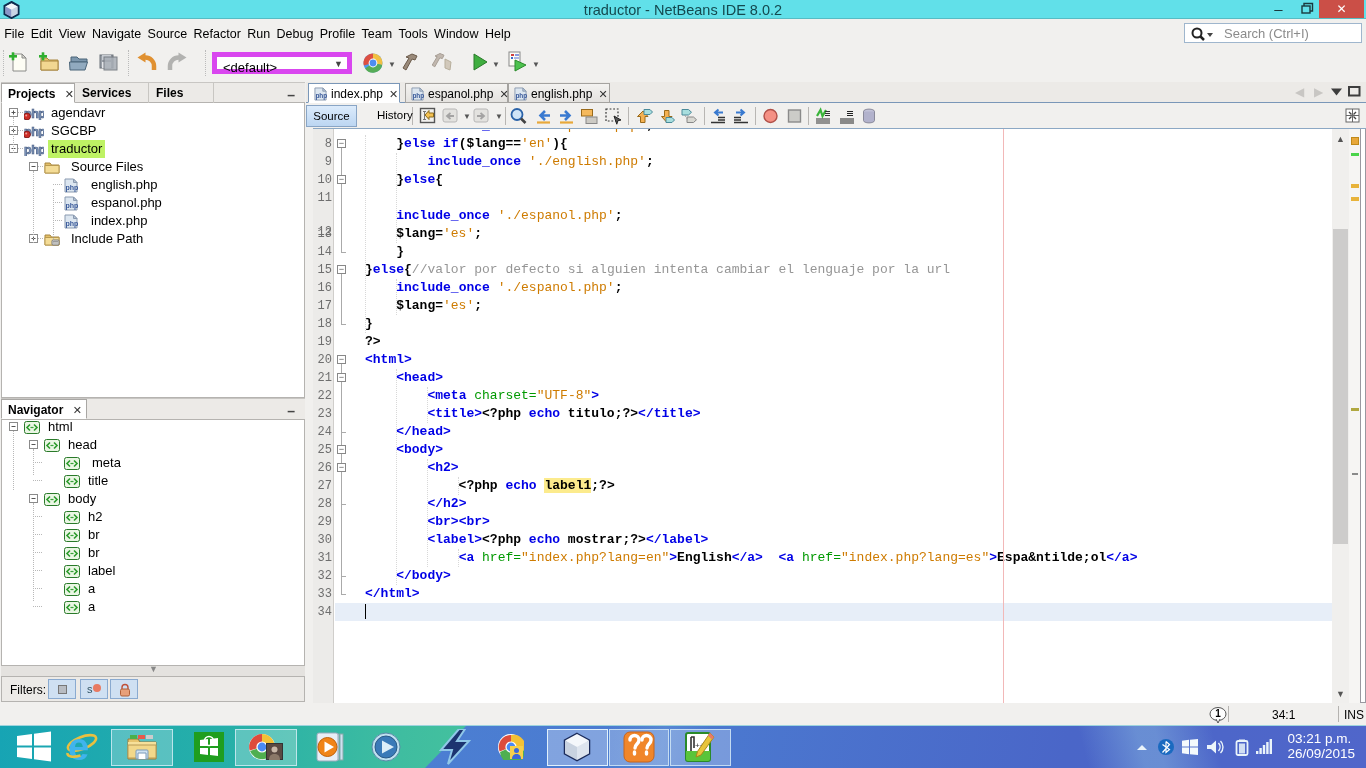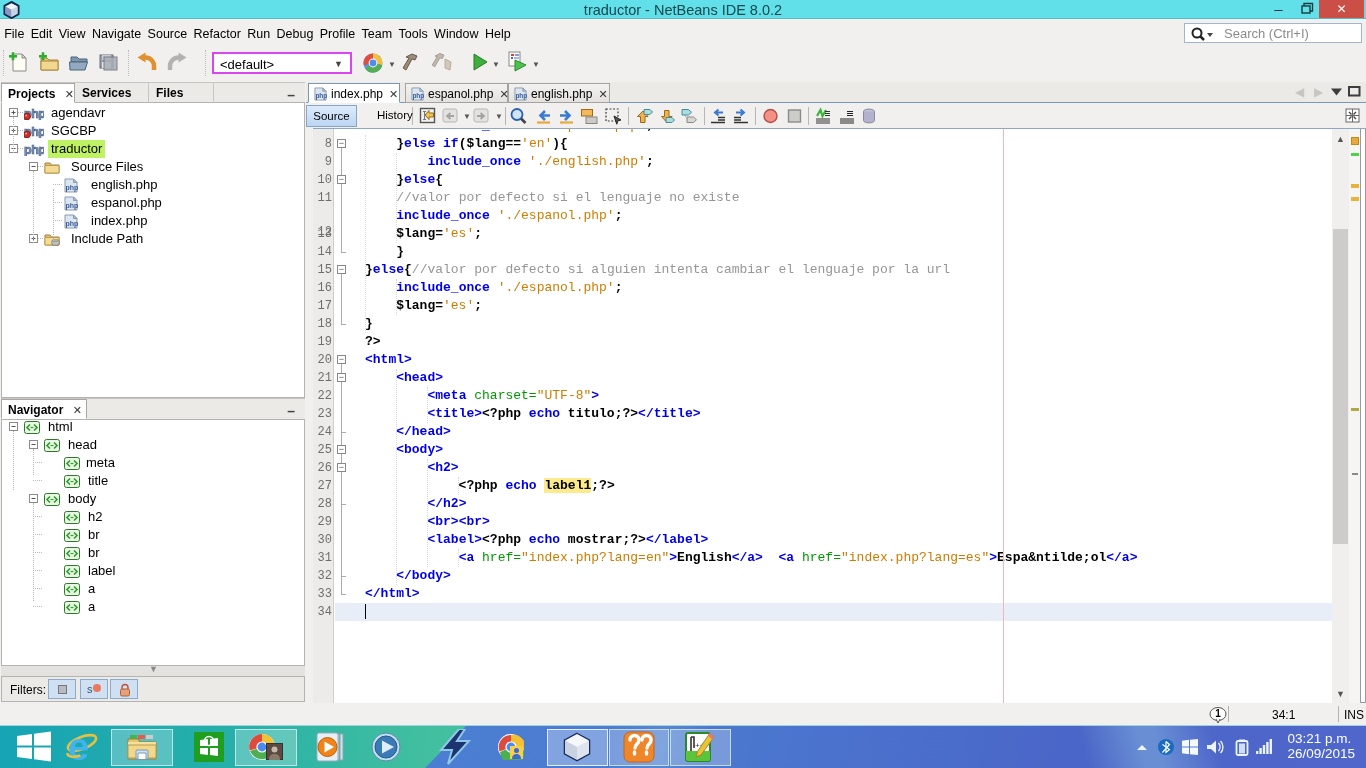--- a/index.html
+++ b/index.html
@@ -13,21 +13,21 @@
 #btnmin { left:1264px; width:29px; font-size:15px; text-align:center; }
 #btnmax { left:1293px; width:26px; }
 #btnclose { left:1319px; top:0; width:45px; height:18px; background:#cb4f47; color:#fff; text-align:center; font-size:12px; line-height:18px; }
 
 #menubar { left:0; top:19px; width:1366px; height:27px; background:#f1f0ee; }
 .menuitem { display:inline-block; padding:8px 3.2px 0 3.2px; font-size:12.5px; color:#000; }
 #searchbox { left:1184px; top:23px; width:178px; height:20px; background:#fff; border:1px solid #9fb6cd; }
 #searchtext { left:1224px; top:26px; font-size:13px; color:#8b8b8b; }
 
 #toolbar { left:0; top:46px; width:1366px; height:36px; background:#f1f0ee; }
-#cfgsel { left:212px; top:52px; width:140px; height:22px; background:#fff; border:2px solid #d946ef; font-size:13px; padding:3px 0 0 6px; color:#000; }
+#cfgsel { left:212px; top:52px; width:140px; height:22px; background:#fff; border:5px solid #d946ef; font-size:13px; padding:3px 0 0 6px; color:#000; }
 #cfgarrow { left:334px; top:59px; font-size:9px; color:#444; }
 
 .tabrow { background:#eceae7; border-top:1px solid #c8c6c3; border-bottom:1px solid #b5b3b0; }
 .ptab { position:absolute; top:0; height:20px; font-size:12px; font-weight:bold; color:#000; padding:3px 6px 0 6px; white-space:nowrap; }
 .ptab.active { background:#fff; border:1px solid #a9a7a4; border-bottom:1px solid #fff; }
 .ptab .x { font-weight:normal; font-size:11px; margin-left:6px; color:#333; }
 
 #projpanel { left:1px; top:82px; width:304px; height:316px; background:#fff; border:1px solid #b5b3b0; }
 #projtabs { left:1px; top:82px; width:304px; height:21px; }
 #navpanel { left:1px; top:398px; width:304px; height:268px; background:#fff; border:1px solid #b5b3b0; }
@@ -292,21 +292,21 @@
           <circle cx="7.2" cy="6.5" r=".8" fill="#2a9a2a"></circle>
           <circle cx="8.8" cy="6.5" r=".8" fill="#2a9a2a"></circle>
         </svg></div>
       <div class="trow" style="left:66px;top:18px">head</div>
 <div style="position:absolute;left:62px;top:38px"><svg width="16" height="13" viewBox="0 0 16 13">
           <rect x="0.5" y="0.5" width="15" height="12" rx="2" fill="#eaf6e4" stroke="#2a7a2a"></rect>
           <path d="M6 3.5 L3 6.5 L6 9.5 M10 3.5 L13 6.5 L10 9.5" fill="none" stroke="#2a9a2a" stroke-width="1.6"></path>
           <circle cx="7.2" cy="6.5" r=".8" fill="#2a9a2a"></circle>
           <circle cx="8.8" cy="6.5" r=".8" fill="#2a9a2a"></circle>
         </svg></div>
-      <div class="trow" style="left:84px;top:36px">meta</div>
+      <div class="trow" style="left:90px;top:36px">meta</div>
 <div style="position:absolute;left:62px;top:56px"><svg width="16" height="13" viewBox="0 0 16 13">
           <rect x="0.5" y="0.5" width="15" height="12" rx="2" fill="#eaf6e4" stroke="#2a7a2a"></rect>
           <path d="M6 3.5 L3 6.5 L6 9.5 M10 3.5 L13 6.5 L10 9.5" fill="none" stroke="#2a9a2a" stroke-width="1.6"></path>
           <circle cx="7.2" cy="6.5" r=".8" fill="#2a9a2a"></circle>
           <circle cx="8.8" cy="6.5" r=".8" fill="#2a9a2a"></circle>
         </svg></div>
       <div class="trow" style="left:86px;top:54px">title</div>
 <svg style="position:absolute;left:27px;top:76px" width="9" height="9" viewBox="0 0 9 9">
         <rect x="0.5" y="0.5" width="8" height="8" fill="#fff" stroke="#8a8a8a"></rect>
         <path d="M2.5 4.5 h4" stroke="#555" stroke-width="1"></path>
@@ -520,21 +520,21 @@
 <div style="position:absolute;left:114px;top:258px;width:1px;height:36px;border-left:1px dotted #d8d8d8"></div>
 <div style="position:absolute;left:114px;top:330px;width:1px;height:108px;border-left:1px dotted #d8d8d8"></div>
 <div style="position:absolute;left:145px;top:348px;width:1px;height:18px;border-left:1px dotted #d8d8d8"></div>
 <div style="position:absolute;left:145px;top:420px;width:1px;height:18px;border-left:1px dotted #d8d8d8"></div>
 <div class="curline" style="top:474px"></div>
 <div style="position:absolute;left:52px;top:475px;width:1px;height:15px;background:#000"></div>
 <div class="cline" style="top:-12px"><span class="pl">        </span><span class="kw">include_once</span><span class="pl"> </span><span class="str">'./espanol.php'</span><span class="pl">;</span></div>
 <div class="cline" style="top:6px"><span class="pl">    }</span><span class="kw">else</span><span class="pl"> </span><span class="kw">if</span><span class="pl">($lang==</span><span class="str">'en'</span><span class="pl">){</span></div>
 <div class="cline" style="top:24px"><span class="pl">        </span><span class="kw">include_once</span><span class="pl"> </span><span class="str">'./english.php'</span><span class="pl">;</span></div>
 <div class="cline" style="top:42px"><span class="pl">    }</span><span class="kw">else</span><span class="pl">{</span></div>
-<div class="cline" style="top:60px"><span class="pl">    </span><span class="cm">//valor por defecto si el lenguaje no existe</span></div>
+<div class="cline" style="top:60px"><span class="pl">    </span></div>
 <div class="cline" style="top:78px"><span class="pl">    </span><span class="kw">include_once</span><span class="pl"> </span><span class="str">'./espanol.php'</span><span class="pl">;</span></div>
 <div class="cline" style="top:96px"><span class="pl">    $lang=</span><span class="str">'es'</span><span class="pl">;</span></div>
 <div class="cline" style="top:114px"><span class="pl">    }</span></div>
 <div class="cline" style="top:132px"><span class="pl">}</span><span class="kw">else</span><span class="pl">{</span><span class="cm">//valor por defecto si alguien intenta cambiar el lenguaje por la url</span></div>
 <div class="cline" style="top:150px"><span class="pl">    </span><span class="kw">include_once</span><span class="pl"> </span><span class="str">'./espanol.php'</span><span class="pl">;</span></div>
 <div class="cline" style="top:168px"><span class="pl">    $lang=</span><span class="str">'es'</span><span class="pl">;</span></div>
 <div class="cline" style="top:186px"><span class="pl">}</span></div>
 <div class="cline" style="top:204px"><span class="pl">?&gt;</span></div>
 <div class="cline" style="top:222px"><span class="tg">&lt;html&gt;</span></div>
 <div class="cline" style="top:240px"><span class="pl">    </span><span class="tg">&lt;head&gt;</span></div>

